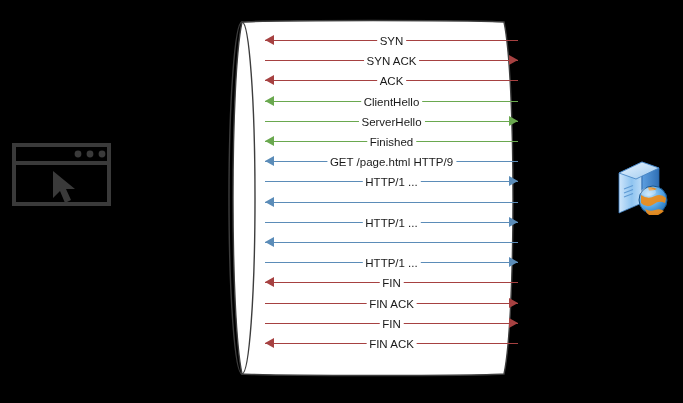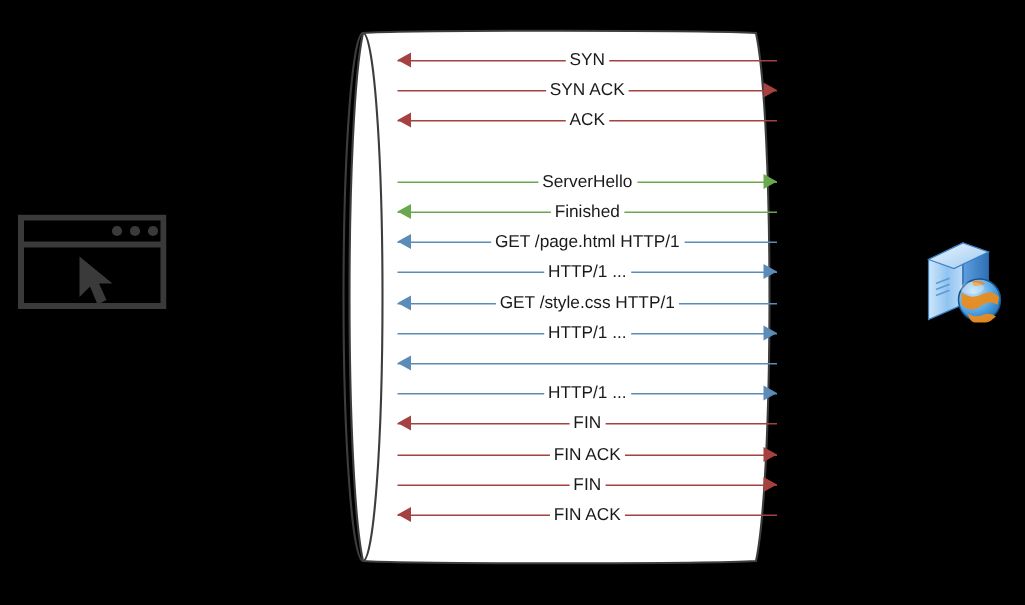--- a/index.html
+++ b/index.html
@@ -131,44 +131,48 @@
       <div class="msg-row ltr c-red" style="top: 71.4px;">
         <div class="msg-line"></div>
         <div class="msg-head"></div>
         <div class="msg-label">ACK</div>
       </div>
       <div class="msg-row rtl c-red" style="top: 51.2px;">
         <div class="msg-line"></div>
         <div class="msg-head"></div>
         <div class="msg-label">SYN ACK</div>
       </div>
+      <div class="msg-row ltr c-green" style="top: 91.6px;">
+        <div class="msg-line"></div>
+        <div class="msg-head"></div>
+        <div class="msg-label">ClientHello</div>
+      </div>
       <div class="msg-row rtl c-green" style="top: 111.8px;">
         <div class="msg-line"></div>
         <div class="msg-head"></div>
         <div class="msg-label">ServerHello</div>
       </div>
       <div class="msg-row ltr c-green" style="top: 132px;">
         <div class="msg-line"></div>
         <div class="msg-head"></div>
         <div class="msg-label">Finished</div>
       </div>
       <div class="msg-row ltr c-blue" style="top: 152.2px;">
         <div class="msg-line"></div>
         <div class="msg-head"></div>
-        <div class="msg-label">GET /page.html HTTP/1</div>
+        <div class="msg-label">GET /page.html HTTP/9</div>
       </div>
       <div class="msg-row rtl c-blue" style="top: 172.4px;">
         <div class="msg-line"></div>
         <div class="msg-head"></div>
         <div class="msg-label">HTTP/1 ...</div>
       </div>
       <div class="msg-row ltr c-blue" style="top: 192.6px;">
         <div class="msg-line"></div>
         <div class="msg-head"></div>
-        <div class="msg-label">GET /style.css HTTP/1</div>
       </div>
       <div class="msg-row rtl c-blue" style="top: 212.8px;">
         <div class="msg-line"></div>
         <div class="msg-head"></div>
         <div class="msg-label">HTTP/1 ...</div>
       </div>
       <div class="msg-row ltr c-blue" style="top: 233px;">
         <div class="msg-line"></div>
         <div class="msg-head"></div>
       </div>

